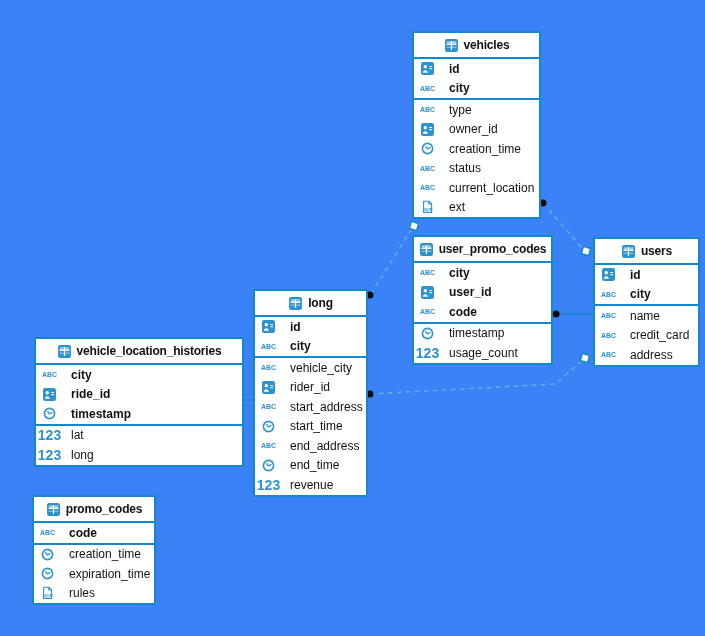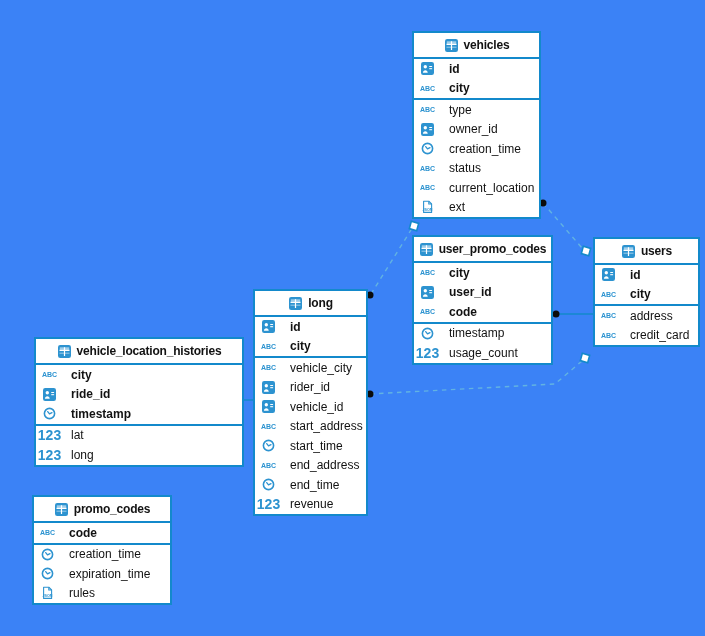--- a/index.html
+++ b/index.html
@@ -193,26 +193,30 @@
         </span>
         <span>id</span>
       </div>
       <div class="row pk">
         <span class="ticon abc">ABC</span>
         <span>city</span>
       </div>
       <div class="sect-divider"></div>
       <div class="row">
         <span class="ticon abc">ABC</span>
+        <span>name</span>
+      </div>
+      <div class="row">
+        <span class="ticon abc">ABC</span>
+        <span>credit_card</span>
+      </div>
+      <div class="row">
+        <span class="ticon abc">ABC</span>
         <span>address</span>
       </div>
-      <div class="row">
-        <span class="ticon abc">ABC</span>
-        <span>credit_card</span>
-      </div>
     </div>
     <div class="tbl" style="left: 253px; top: 289px; width: 115px;">
       <div class="tbl-header">
         <span class="ticon">
           <svg width="13" height="13" viewBox="0 0 13 13">
             <rect width="13" height="13" rx="2.2" fill="#2d93d0"></rect>
             <rect x="1.8" y="2.3" width="9.4" height="2.6" fill="rgba(255,255,255,0.55)"></rect>
             <path d="M1.5 5.4h10M6.5 2.2v8.8" stroke="#fff" stroke-width="1.2"></path>
             <path d="M1.5 8.2h10" stroke="#fff" stroke-width="0.9" opacity="0.6"></path>
           </svg>
@@ -244,32 +248,20 @@
         <span class="ticon">
           <svg width="13" height="13" viewBox="0 0 13 13">
             <rect width="13" height="13" rx="2.2" fill="#2d93d0"></rect>
             <circle cx="4.3" cy="4.7" r="1.7" fill="#fff"></circle>
             <path d="M1.9 10.7c0-1.6 1.1-2.5 2.4-2.5s2.4.9 2.4 2.5z" fill="#fff"></path>
             <rect x="8.1" y="3.9" width="3.1" height="1.2" rx="0.6" fill="#fff"></rect>
             <rect x="8.1" y="6.1" width="3.1" height="1.2" rx="0.6" fill="#fff" opacity="0.85"></rect>
           </svg>
         </span>
         <span>rider_id</span>
-      </div>
-      <div class="row">
-        <span class="ticon">
-          <svg width="13" height="13" viewBox="0 0 13 13">
-            <rect width="13" height="13" rx="2.2" fill="#2d93d0"></rect>
-            <circle cx="4.3" cy="4.7" r="1.7" fill="#fff"></circle>
-            <path d="M1.9 10.7c0-1.6 1.1-2.5 2.4-2.5s2.4.9 2.4 2.5z" fill="#fff"></path>
-            <rect x="8.1" y="3.9" width="3.1" height="1.2" rx="0.6" fill="#fff"></rect>
-            <rect x="8.1" y="6.1" width="3.1" height="1.2" rx="0.6" fill="#fff" opacity="0.85"></rect>
-          </svg>
-        </span>
-        <span>vehicle_id</span>
       </div>
       <div class="row">
         <span class="ticon abc">ABC</span>
         <span>start_address</span>
       </div>
       <div class="row">
         <span class="ticon">
           <svg width="13" height="13" viewBox="0 0 13 13">
             <circle cx="6.5" cy="6.5" r="5.1" fill="none" stroke="#2d93d0" stroke-width="1.6"></circle>
             <path d="M6.5 6.9L4.7 4.6M6.5 6.9L9 5.7" fill="none" stroke="#2d93d0" stroke-width="1.3" stroke-linecap="round"></path>
@@ -335,21 +327,21 @@
       <div class="sect-divider"></div>
       <div class="row">
         <span class="ticon num">123</span>
         <span>lat</span>
       </div>
       <div class="row">
         <span class="ticon num">123</span>
         <span>long</span>
       </div>
     </div>
-    <div class="tbl" style="left: 32px; top: 495px; width: 140px;">
+    <div class="tbl" style="left: 32px; top: 495px; width: 124px;">
       <div class="tbl-header">
         <span class="ticon">
           <svg width="13" height="13" viewBox="0 0 13 13">
             <rect width="13" height="13" rx="2.2" fill="#2d93d0"></rect>
             <rect x="1.8" y="2.3" width="9.4" height="2.6" fill="rgba(255,255,255,0.55)"></rect>
             <path d="M1.5 5.4h10M6.5 2.2v8.8" stroke="#fff" stroke-width="1.2"></path>
             <path d="M1.5 8.2h10" stroke="#fff" stroke-width="0.9" opacity="0.6"></path>
           </svg>
         </span>
         <span>promo_codes</span>

